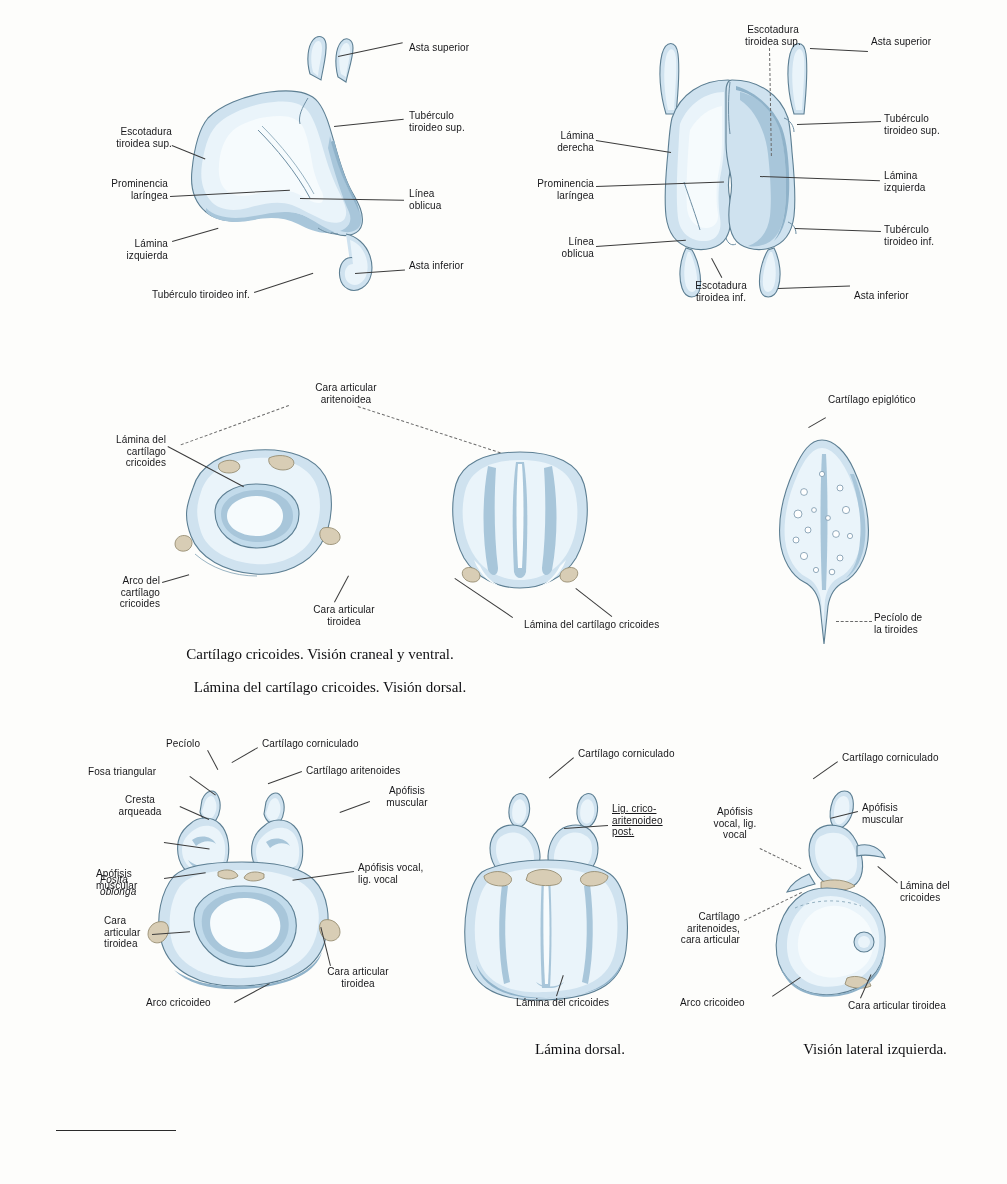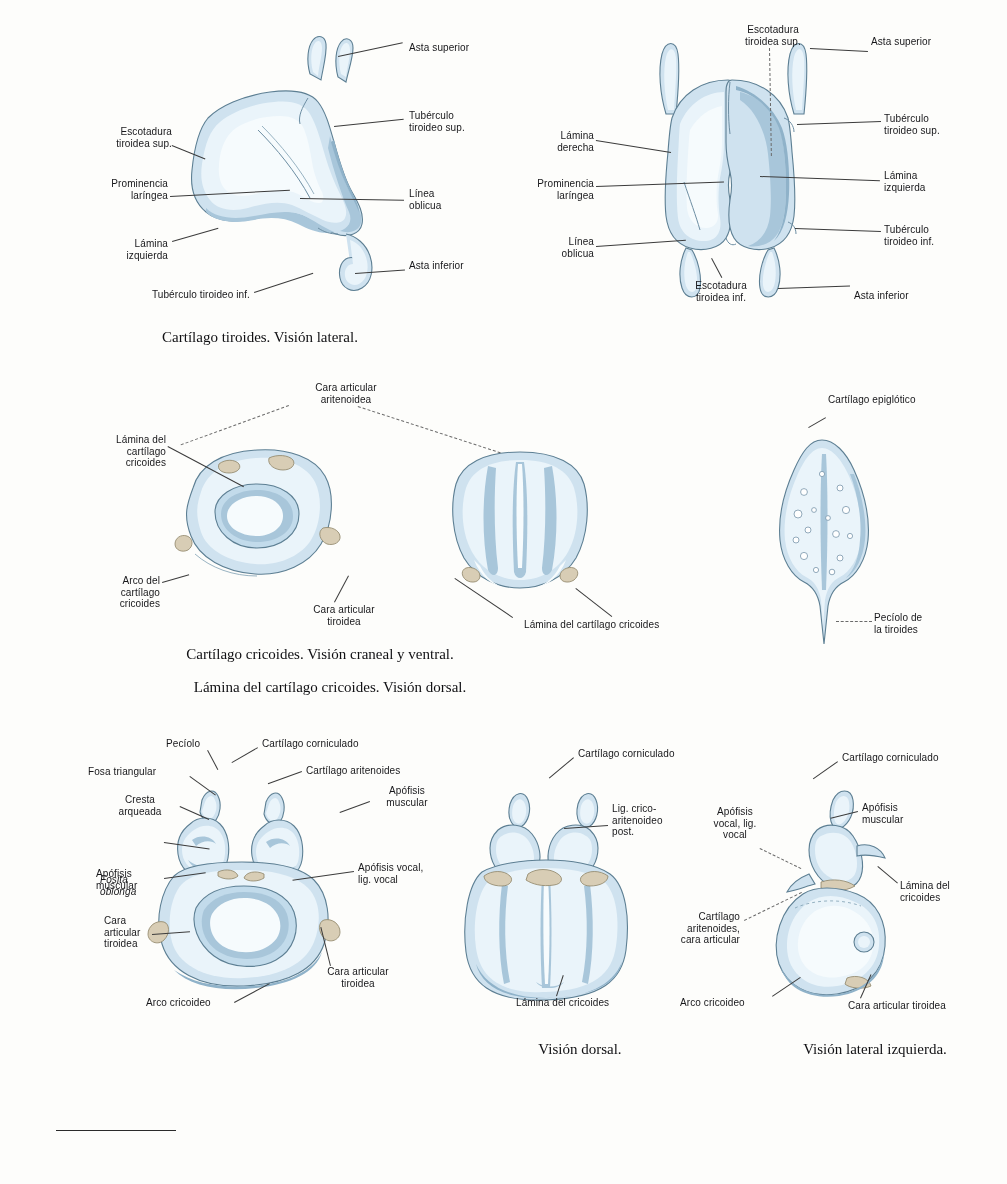--- a/index.html
+++ b/index.html
@@ -136,21 +136,20 @@
 
   <div class="leader" style="left:338px; top:56px; width:66px; transform: rotate(-12deg);"></div>
   <div class="leader" style="left:334px; top:126px; width:70px; transform: rotate(-6deg);"></div>
   <div class="leader" style="left:300px; top:198px; width:104px; transform: rotate(1deg);"></div>
   <div class="leader" style="left:355px; top:273px; width:50px; transform: rotate(-4deg);"></div>
   <div class="leader" style="left:172px; top:145px; width:36px; transform: rotate(22deg);"></div>
   <div class="leader" style="left:170px; top:196px; width:120px; transform: rotate(-3deg);"></div>
   <div class="leader" style="left:172px; top:241px; width:48px; transform: rotate(-16deg);"></div>
   <div class="leader" style="left:254px; top:292px; width:62px; transform: rotate(-18deg);"></div>
 
-  <div class="cap" style="left:110px; top:328px; width:300px;">Cartílago tiroides. Visión lateral.</div>
 
   <div class="fig" style="left:580px; top:22px;">
     <svg width="300" height="300" viewBox="0 0 300 300">
 
       <path class="c-body" d="M86 92 C80 72 78 48 82 32 C86 18 96 18 98 32 C100 48 98 72 96 92 Z"></path>
       <path class="c-hi" d="M88 88 C84 70 83 48 86 35 C89 24 95 25 96 36 C97 50 95 70 94 88 Z"></path>
       <path class="c-body" d="M214 92 C208 72 206 48 210 32 C214 18 224 18 226 32 C228 48 226 72 224 92 Z"></path>
       <path class="c-hi" d="M216 88 C212 70 211 48 214 35 C217 24 223 25 224 36 C225 50 223 70 222 88 Z"></path>
 
       <path class="c-body" d="M92 96 C100 72 122 58 148 58 C152 58 154 62 154 70
@@ -455,30 +454,30 @@
       <path class="c-warm" d="M44 94 C52 88 64 88 70 94 C74 98 70 104 62 104 C52 104 44 100 44 94 Z"></path>
       <path class="c-warm" d="M168 94 C160 88 148 88 142 94 C138 98 142 104 150 104 C160 104 168 100 168 94 Z"></path>
 
       <path class="c-sh2" d="M36 182 C46 204 70 216 106 216 C146 216 172 204 182 180
             C178 200 156 214 110 216 C64 218 42 204 36 182 Z"></path>
       <path class="c-sh" d="M96 200 C104 206 116 206 124 200 C118 208 102 208 96 200 Z"></path>
     </svg>
   </div>
 
   <div class="lbl" style="left:578px; top:748px;">Cartílago corniculado</div>
-  <div class="lbl" style="left:612px; top:803px;">Lig. crico-
+  <div class="lbl" style="left:612px; top:803px;text-decoration:underline;">Lig. crico-
 aritenoideo
 post.</div>
   <div class="lbl" style="left:516px; top:997px;">Lámina del cricoides</div>
 
   <div class="leader" style="left:574px; top:758px; width:32px; transform: rotate(140deg); transform-origin: 0 0;"></div>
   <div class="leader" style="left:608px; top:826px; width:44px; transform: rotate(176deg); transform-origin: 0 0;"></div>
   <div class="leader" style="left:556px; top:996px; width:22px; transform: rotate(-72deg); transform-origin: 0 0;"></div>
 
-  <div class="cap" style="left:470px; top:1040px; width:220px;">Visión dorsal.</div>
+  <div class="cap" style="left:470px; top:1040px; width:220px;">Lámina dorsal.</div>
 
   <div class="fig" style="left:745px; top:782px;">
     <svg width="170" height="230" viewBox="0 0 170 230">
 
       <path class="c-body" d="M88 18 C94 6 106 6 108 18 C110 30 104 42 96 46 C86 50 82 34 88 18 Z"></path>
       <path class="c-hi" d="M91 20 C95 12 103 12 104 20 C106 30 101 39 96 42 C89 45 87 32 91 20 Z"></path>
 
       <path class="c-body" d="M72 48 C82 40 100 42 108 54 C116 66 120 82 116 94
             C112 106 98 110 86 104 C72 98 64 82 64 68 C64 58 68 52 72 48 Z"></path>
       <path class="c-hi" d="M76 54 C86 48 100 50 106 60 C112 70 114 84 110 92

